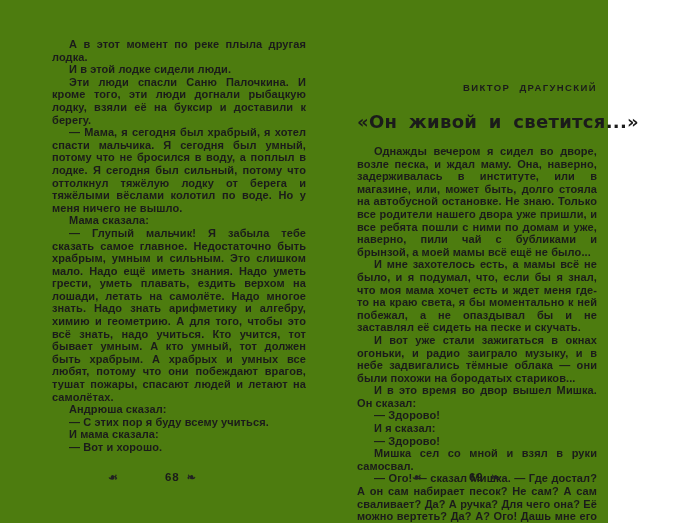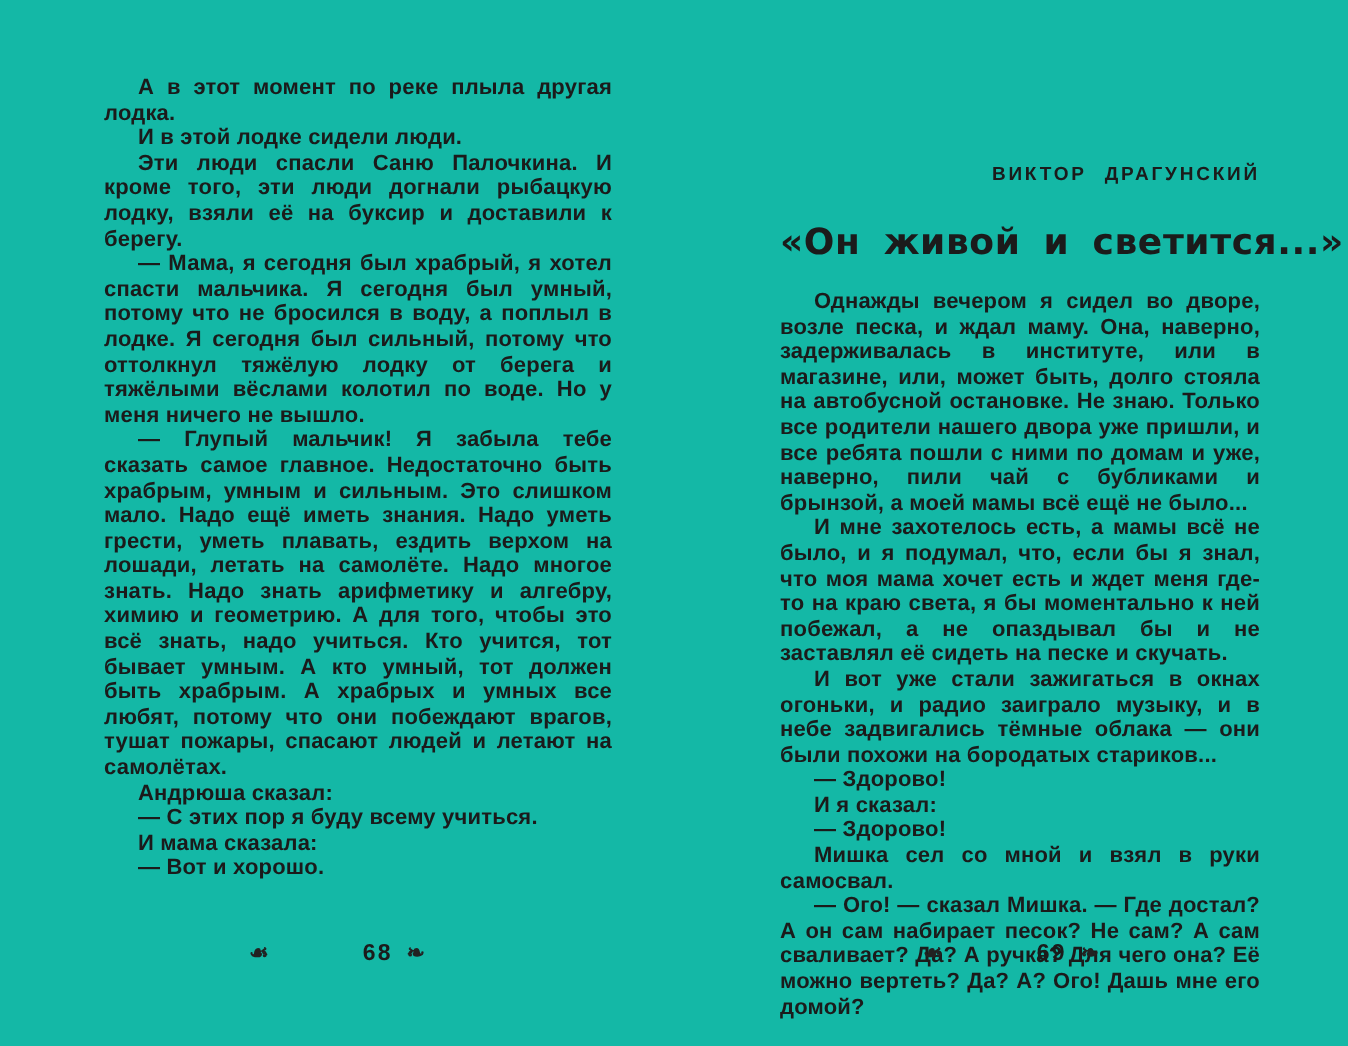--- a/index.html
+++ b/index.html
@@ -8,24 +8,24 @@
     background: #ffffff;
   }
   body {
     width: 674px;
     height: 523px;
     overflow: hidden;
     font-family: "Liberation Sans", sans-serif;
     color: #1b1b1b;
   }
   .spread {
-    width: 674px;
+    width: 608px;
     height: 523px;
     display: flex;
-    background: #14b8a6;
+    background: #4d7c0f;
   }
   .page {
     position: relative;
     width: 337px;
     height: 523px;
     box-sizing: border-box;
   }
   .page-inner {
     position: absolute;
     top: 38px;
@@ -93,20 +93,21 @@
 <body>
 
 <div class="spread">
 
   <div class="page page-left">
     <div class="page-inner body-text">
       <p>А в этот момент по реке плыла другая лодка.</p>
       <p>И в этой лодке сидели люди.</p>
       <p>Эти люди спасли Саню Палочкина. И кроме того, эти люди догнали рыбацкую лодку, взяли её на буксир и доставили к берегу.</p>
       <p>— Мама, я сегодня был храбрый, я хотел спасти мальчика. Я сегодня был умный, потому что не бросился в воду, а поплыл в лодке. Я сегодня был сильный, потому что оттолкнул тяжёлую лодку от берега и тяжёлыми вёслами колотил по воде. Но у меня ничего не вышло.</p>
+      <p>Мама сказала:</p>
       <p>— Глупый мальчик! Я забыла тебе сказать самое главное. Недостаточно быть храбрым, умным и сильным. Это слишком мало. Надо ещё иметь знания. Надо уметь грести, уметь плавать, ездить верхом на лошади, летать на самолёте. Надо многое знать. Надо знать арифметику и алгебру, химию и геометрию. А для того, чтобы это всё знать, надо учиться. Кто учится, тот бывает умным. А кто умный, тот должен быть храбрым. А храбрых и умных все любят, потому что они побеждают врагов, тушат пожары, спасают людей и летают на самолётах.</p>
       <p>Андрюша сказал:</p>
       <p>— С этих пор я буду всему учиться.</p>
       <p>И мама сказала:</p>
       <p>— Вот и хорошо.</p>
     </div>
     <div class="footer">
       <span class="ornament">☙</span>
       <span class="page-num">68</span>
       <span class="ornament">❧</span>
@@ -114,20 +115,21 @@
   </div>
 
   <div class="page page-right">
     <div class="page-inner">
       <div class="author-line">ВИКТОР ДРАГУНСКИЙ</div>
       <div class="story-title">«Он живой и светится...»</div>
       <div class="body-text">
         <p>Однажды вечером я сидел во дворе, возле песка, и ждал маму. Она, наверно, задерживалась в институте, или в магазине, или, может быть, долго стояла на автобусной остановке. Не знаю. Только все родители нашего двора уже пришли, и все ребята пошли с ними по домам и уже, наверно, пили чай с бубликами и брынзой, а моей мамы всё ещё не было...</p>
         <p>И мне захотелось есть, а мамы всё не было, и я подумал, что, если бы я знал, что моя мама хочет есть и ждет меня где-то на краю света, я бы моментально к ней побежал, а не опаздывал бы и не заставлял её сидеть на песке и скучать.</p>
         <p>И вот уже стали зажигаться в окнах огоньки, и радио заиграло музыку, и в небе задвигались тёмные облака — они были похожи на бородатых стариков...</p>
+        <p>И в это время во двор вышел Мишка. Он сказал:</p>
         <p>— Здорово!</p>
         <p>И я сказал:</p>
         <p>— Здорово!</p>
         <p>Мишка сел со мной и взял в руки самосвал.</p>
         <p>— Ого! — сказал Мишка. — Где достал? А он сам набирает песок? Не сам? А сам сваливает? Да? А ручка? Для чего она? Её можно вертеть? Да? А? Ого! Дашь мне его домой?</p>
       </div>
     </div>
     <div class="footer">
       <span class="ornament">☙</span>
       <span class="page-num">69</span>

